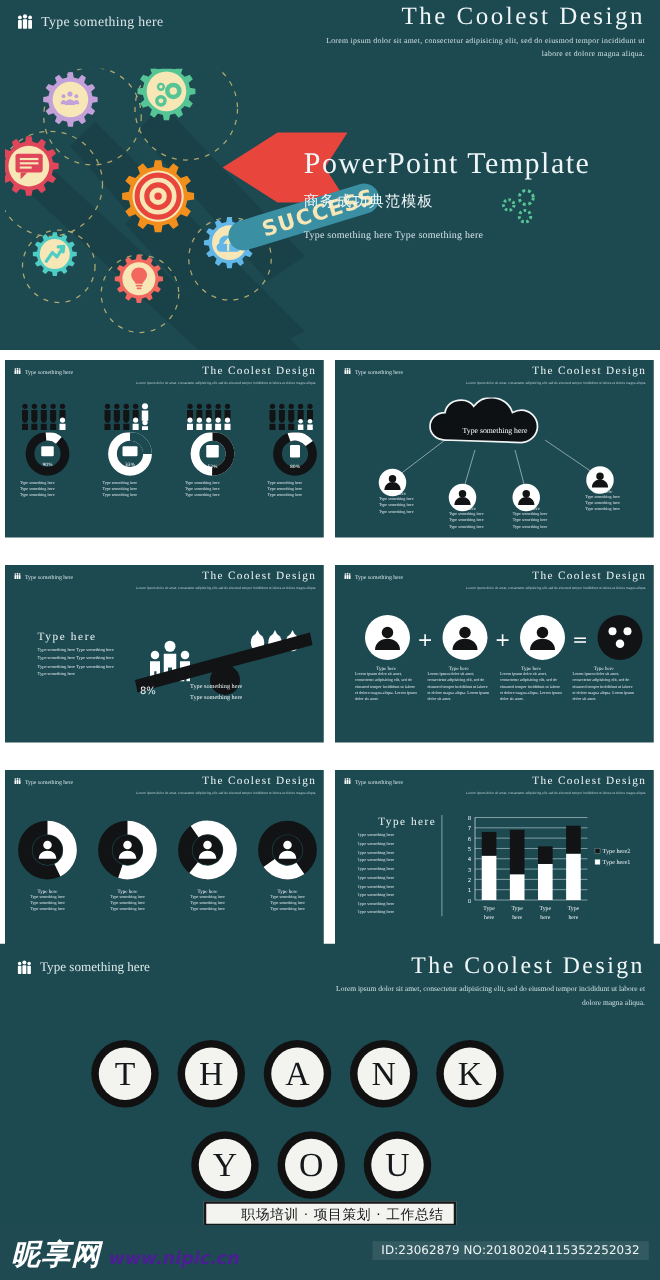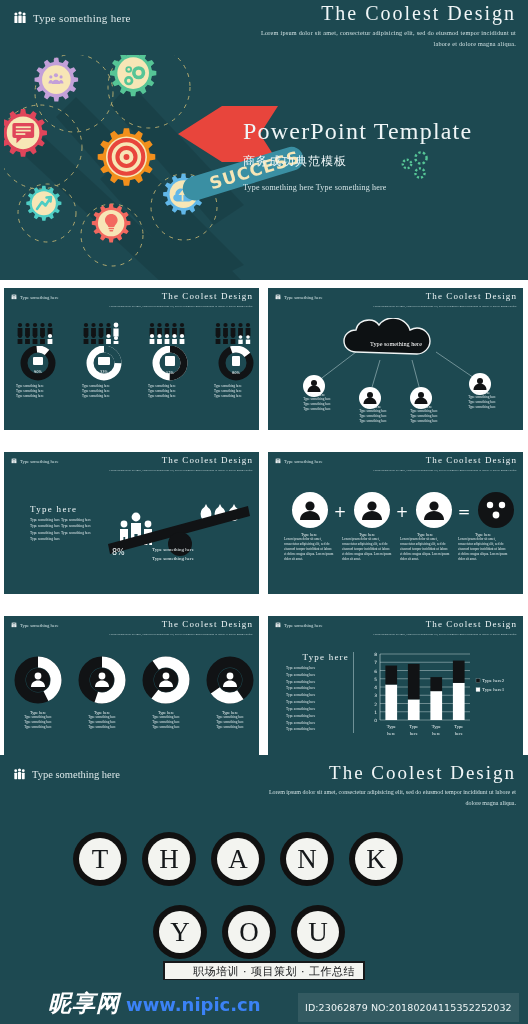--- a/index.html
+++ b/index.html
@@ -39,25 +39,25 @@
                align-items: center; justify-content: center; }
   .ty-circle i { width: 42px; height: 42px; border-radius: 50%; background: #f3f4f0; color: #15181a;
                  font-size: 27px; font-style: normal; display: flex; align-items: center; justify-content: center;
                  font-family: "Liberation Serif", serif; }
   .ty-tagbox { position: absolute; left: 163px; top: 961px; width: 202px; height: 20px; background: #f3f4f0;
                border: 2.5px solid #16181a; display: flex; align-items: center; justify-content: center; }
   .ty-tagbox span { font-size: 11px; color: #16181a; letter-spacing: .5px; font-family: "DejaVu Sans", sans-serif; padding-left: 20px; }
 
   
   .footer { position: absolute; left: 0; top: 980px; width: 528px; height: 44px; background: #1f4a52; }
-  .nipic { position: absolute; left: 9px; top: 988px; display: flex; align-items: baseline; gap: 6px; margin-left: 39px; }
+  .nipic { position: absolute; left: 9px; top: 988px; display: flex; align-items: baseline; gap: 6px; }
   .nipic .cn { font-size: 23px; font-weight: bold; color: #fff; font-family: "DejaVu Sans", sans-serif;
                letter-spacing: 1px; font-style: italic; }
-  .nipic .url { font-size: 18px; font-weight: bold; color: #3b82f6; font-family: "DejaVu Sans", sans-serif; }
-  .idbox { position: absolute; left: 298px; top: 993px; height: 29px; background: rgba(255,255,255,.09);
+  .nipic .url { font-size: 14px; font-weight: bold; font-style: italic; color: #4c1d95; font-family: "DejaVu Sans", sans-serif; }
+  .idbox { position: absolute; left: 298px; top: 993px; height: 15px; background: rgba(255,255,255,.09);
            display: flex; align-items: center; padding: 0 7px; }
   .idbox span { font-size: 9.5px; color: #eef5f6; font-family: "DejaVu Sans", sans-serif; letter-spacing: .1px; }
 
   
   .tn { position: absolute; width: 255px; height: 142px; background: #1d4951; }
   .tn .tb { position: absolute; left: 7px; top: 6px; display: flex; align-items: center; gap: 3px; }
   .tn .tb .lbl { font-size: 4.6px; color: #cfe0e2; }
   .tn .tt { position: absolute; right: 6px; top: 3px; font-size: 9px; letter-spacing: 1.1px; color: #eef5f6; white-space: nowrap;}
   .tn .ts { position: absolute; right: 6px; top: 16px; width: 148px; text-align: right;
             font-size: 2.9px; line-height: 1.7; color: #b9ced1; }

